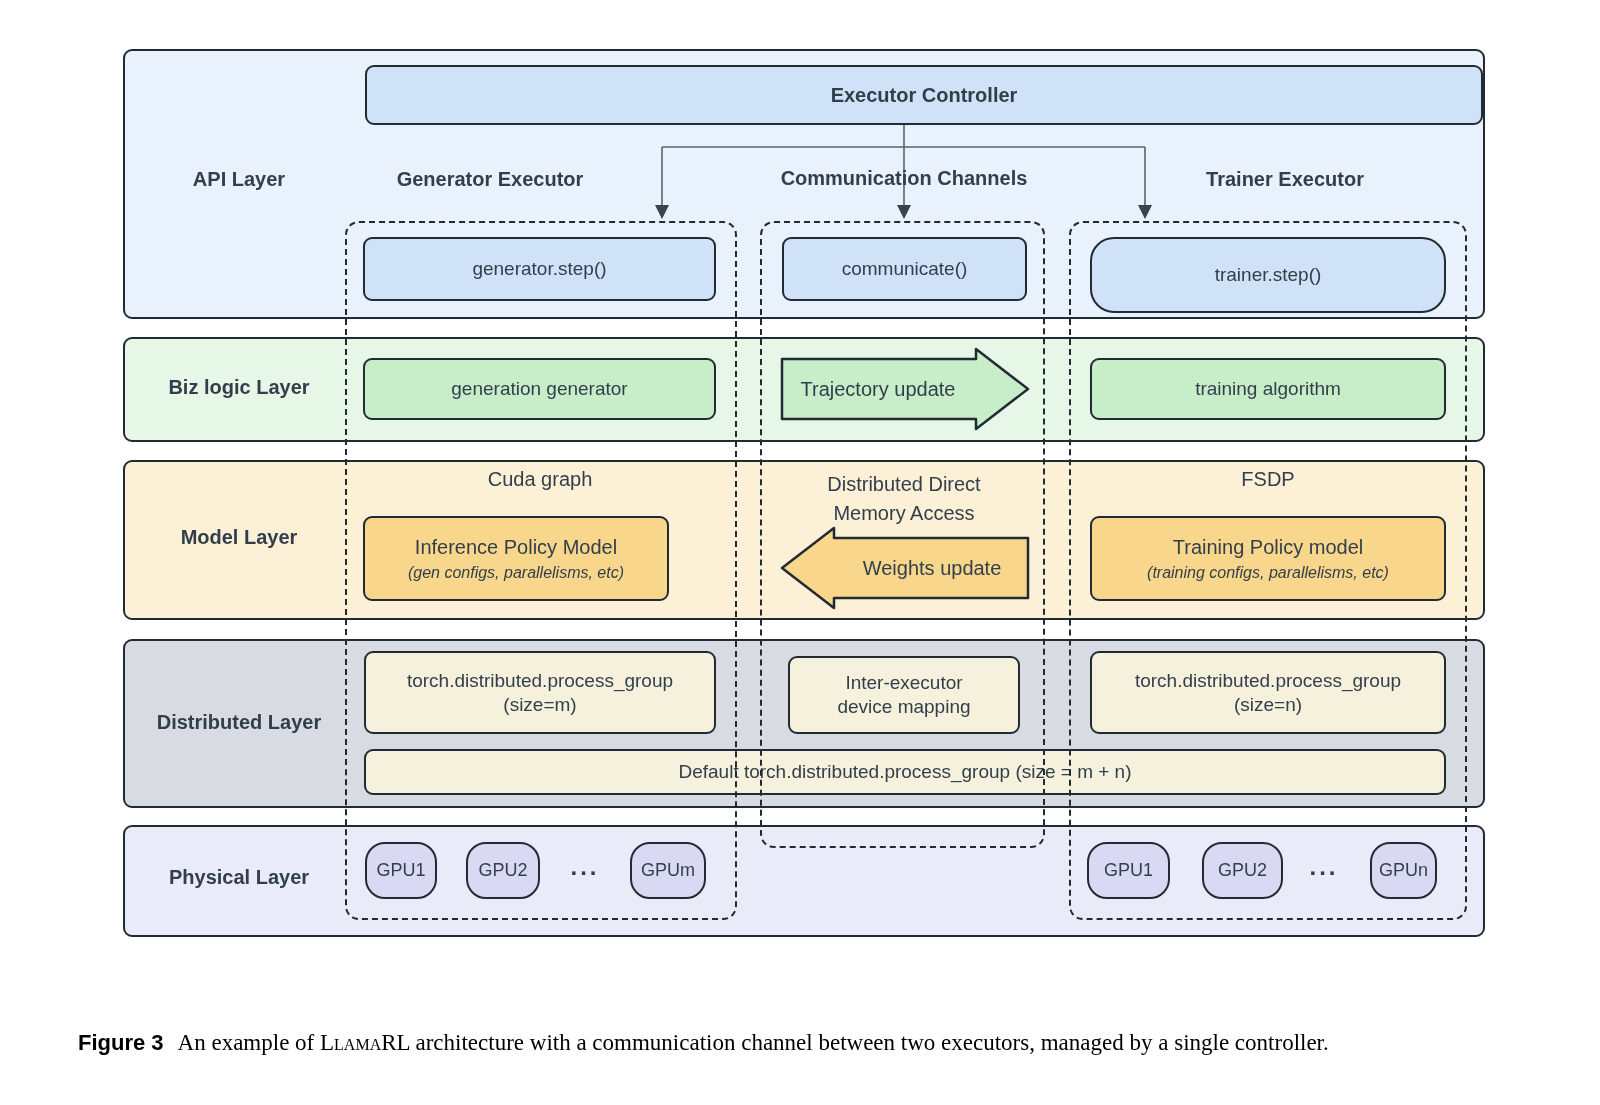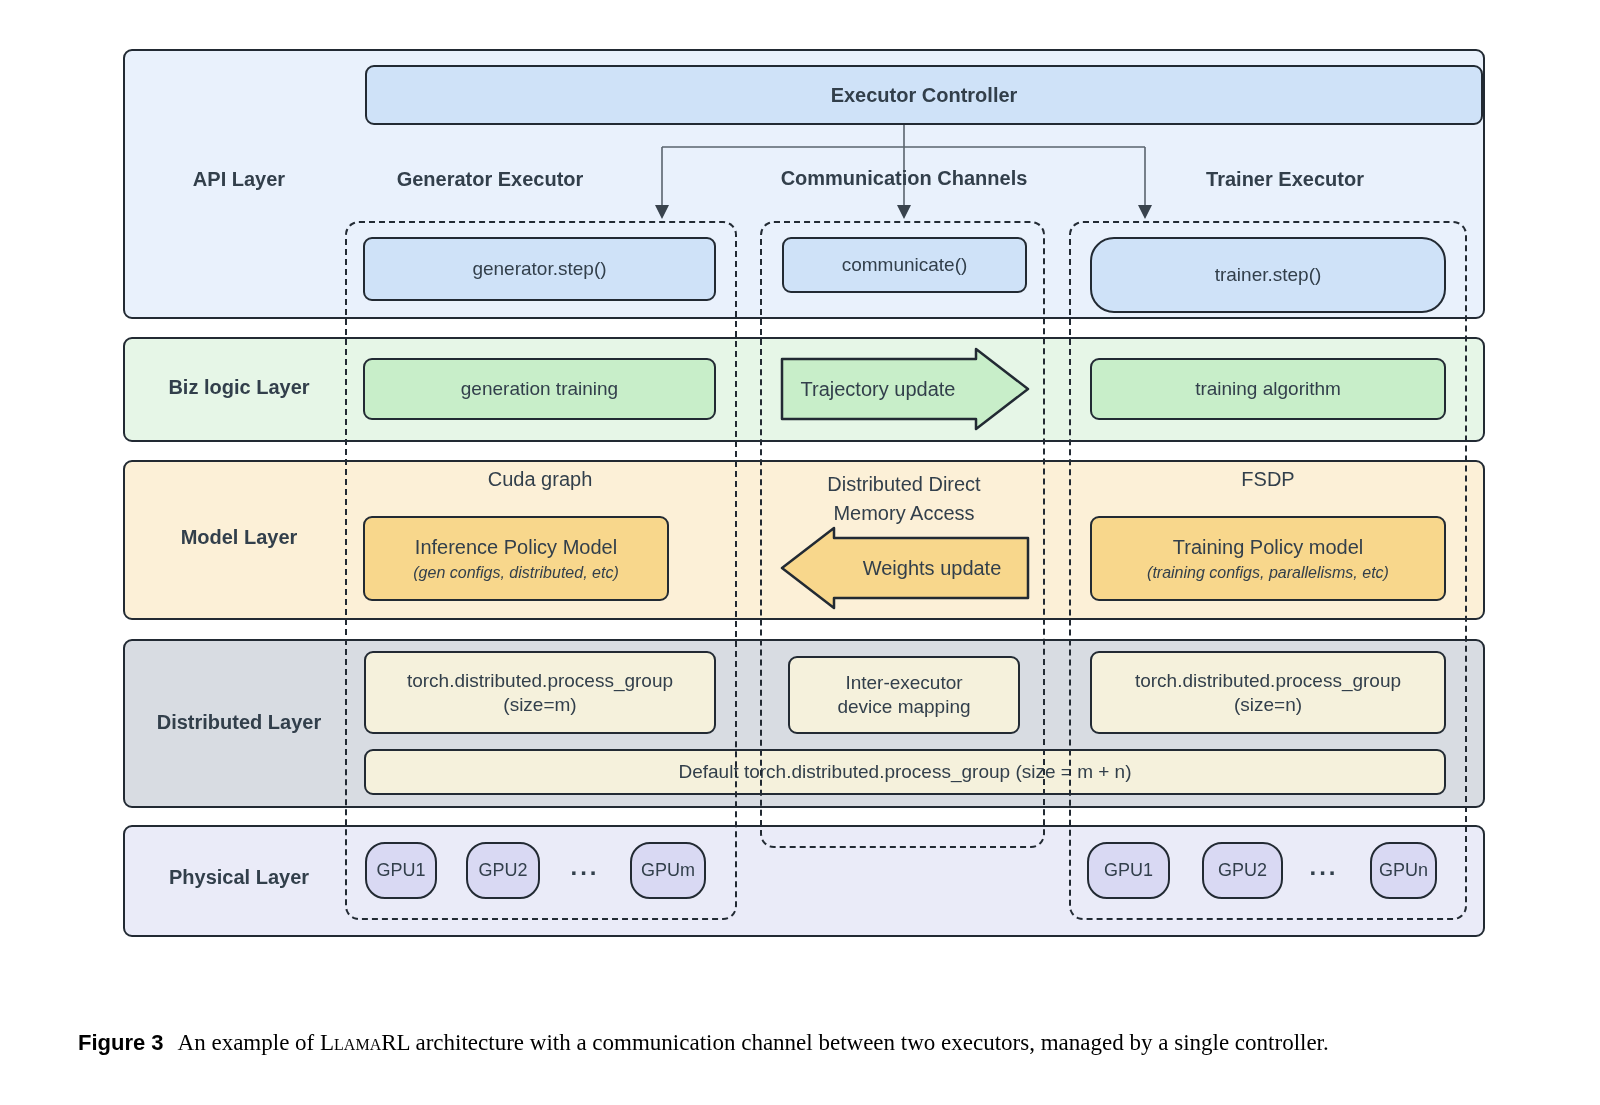--- a/index.html
+++ b/index.html
@@ -31,21 +31,21 @@
         font-size:19px;line-height:1.25;z-index:3;}
   .blue  {background:#cfe2f8;}
   .green {background:#c8eec9;}
   .orange{background:#f8d78c;}
   .cream {background:#f5f1dc;}
   .lav   {background:#d9d9f3;border-radius:12px;}
   .bold  {font-weight:bold;font-size:20px;}
 
   #controller   {left:329px;top:65px;width:1118px;height:60px;margin-left:36px;}
   #box-gen-step {left:363px;top:237px;width:353px;height:64px;}
-  #box-comm     {left:782px;top:237px;width:245px;height:56px;}
+  #box-comm     {left:782px;top:237px;width:245px;height:64px;}
   #box-train-step{left:1090px;top:237px;width:356px;height:76px;border-radius:24px;}
 
   #box-gen-alg  {left:363px;top:358px;width:353px;height:62px;}
   #box-train-alg{left:1090px;top:358px;width:356px;height:62px;}
 
   #box-inference{left:363px;top:516px;width:306px;height:85px;}
   #box-training {left:1090px;top:516px;width:356px;height:85px;}
   .model-title{font-size:20px;}
   .model-sub{font-size:16px;font-style:italic;margin-top:3px;}
 
@@ -113,39 +113,39 @@
   <div class="layer-label" id="lbl-phys">Physical Layer</div>
 
   <div class="node blue bold" id="controller">Executor Controller</div>
   <div class="col-header" id="hdr-gen">Generator Executor</div>
   <div class="col-header" id="hdr-comm">Communication Channels</div>
   <div class="col-header" id="hdr-trainer">Trainer Executor</div>
   <div class="node blue" id="box-gen-step">generator.step()</div>
   <div class="node blue" id="box-comm">communicate()</div>
   <div class="node blue" id="box-train-step">trainer.step()</div>
 
-  <div class="node green" id="box-gen-alg">generation training</div>
+  <div class="node green" id="box-gen-alg">generation generator</div>
   <div class="arrow-wrap" id="arrow-traj">
     <svg width="250" height="84" viewBox="0 0 250 84">
       <path d="M2 12 H196 V2 L248 42 L196 82 V72 H2 Z" fill="#c8eec9" stroke="#222a33" stroke-width="2.5" stroke-linejoin="round"></path>
     </svg>
     <span class="arrow-label">Trajectory update</span>
   </div>
   <div class="node green" id="box-train-alg">training algorithm</div>
 
   <div class="float-caption" id="cap-cuda">Cuda graph</div>
   <div class="float-caption" id="cap-ddma">
     <div>Distributed Direct</div>
     <div>Memory Access</div>
   </div>
   <div class="float-caption" id="cap-fsdp">FSDP</div>
   <div class="node orange" id="box-inference">
     <div>
       <div class="model-title">Inference Policy Model</div>
-      <div class="model-sub">(gen configs, distributed, etc)</div>
+      <div class="model-sub">(gen configs, parallelisms, etc)</div>
     </div>
   </div>
   <div class="arrow-wrap" id="arrow-weights">
     <svg width="250" height="84" viewBox="0 0 250 84">
       <path d="M248 12 H54 V2 L2 42 L54 82 V72 H248 Z" fill="#f8d78c" stroke="#222a33" stroke-width="2.5" stroke-linejoin="round"></path>
     </svg>
     <span class="arrow-label">Weights update</span>
   </div>
   <div class="node orange" id="box-training">
     <div>

